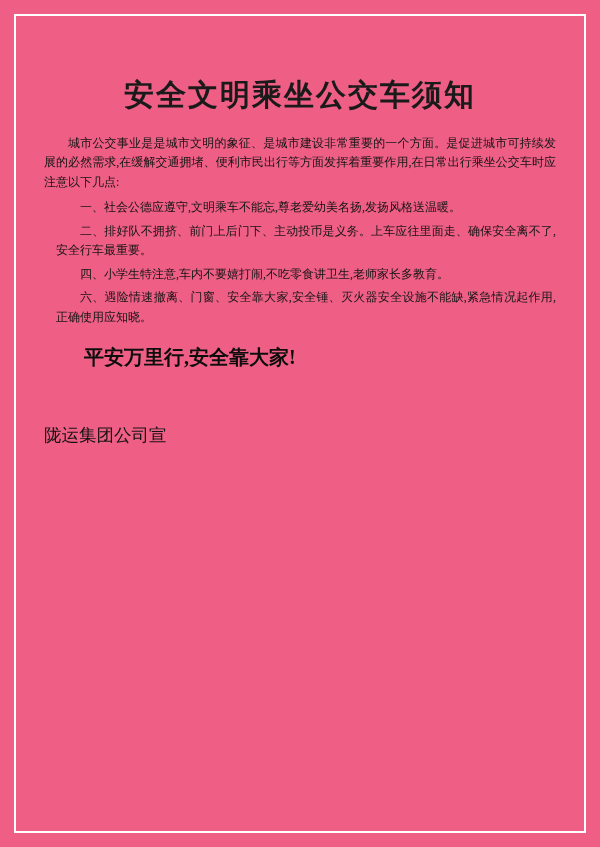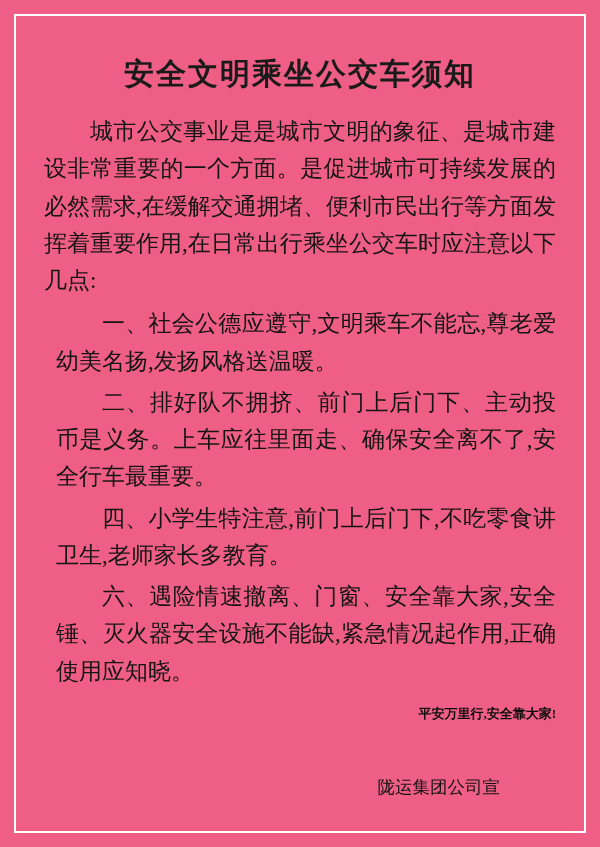--- a/index.html
+++ b/index.html
@@ -36,50 +36,49 @@
     padding: 46px 44px 0 44px;
     box-sizing: border-box;
     height: 100%;
   }
   .title {
     text-align: center;
     color: #1a1a1a;
     font-size: 30px;
     font-weight: bold;
     letter-spacing: 2px;
-    margin: 8px 0 18px 0;
+    margin: 29px 0 18px 0;
     font-family: Liberation Serif, serif;
   }
   .para {
     color: #141414;
-    font-size: 23px;
+    font-size: 12px;
     line-height: 1.62;
     text-align: justify;
     text-justify: inter-ideograph;
     margin: 0 0 6px 0;
     text-indent: 2em;
     font-family: "Liberation Serif", "DejaVu Serif", serif;
   }
   .para.numbered {
     margin-bottom: 4px;
     margin-left: 12px;
   }
   .slogan {
     color: #0d0d0d;
-    font-size: 13px;
+    font-size: 20px;
     font-weight: bold;
     line-height: 1.6;
     margin: 14px 0 0 0;
     text-indent: 2em;
     font-family: "Liberation Serif", "DejaVu Serif", serif;
-    text-align: right;
   }
   .signature {
     margin-top: 46px;
-    text-align: right;
+    text-align: left;
     padding-right: 56px;
   }
   .sig-line {
     color: #121212;
     font-size: 17.5px;
     line-height: 1.85;
     font-family: "Liberation Serif", "DejaVu Serif", serif;
   }
 </style>
 </head>
@@ -88,21 +87,21 @@
 <div class="poster">
   <div class="border-frame"></div>
   <div class="content">
 
     <h1 class="title">安全文明乘坐公交车须知</h1>
 
     <p class="para">城市公交事业是是城市文明的象征、是城市建设非常重要的一个方面。是促进城市可持续发展的必然需求,在缓解交通拥堵、便利市民出行等方面发挥着重要作用,在日常出行乘坐公交车时应注意以下几点:</p>
 
     <p class="para numbered">一、社会公德应遵守,文明乘车不能忘,尊老爱幼美名扬,发扬风格送温暖。</p>
     <p class="para numbered">二、排好队不拥挤、前门上后门下、主动投币是义务。上车应往里面走、确保安全离不了,安全行车最重要。</p>
-    <p class="para numbered">四、小学生特注意,前门上后门下,不吃零食讲卫生,老师家长多教育。</p>
+    <p class="para numbered">四、小学生特注意,车内不要嬉打闹,不吃零食讲卫生,老师家长多教育。</p>
     <p class="para numbered">六、遇险情速撤离、门窗、安全靠大家,安全锤、灭火器安全设施不能缺,紧急情况起作用,正确使用应知晓。</p>
 
     <p class="slogan">平安万里行,安全靠大家!</p>
 
     <div class="signature">
       <div class="sig-line">陇运集团公司宣</div>
     </div>
 
   </div>
 </div>

